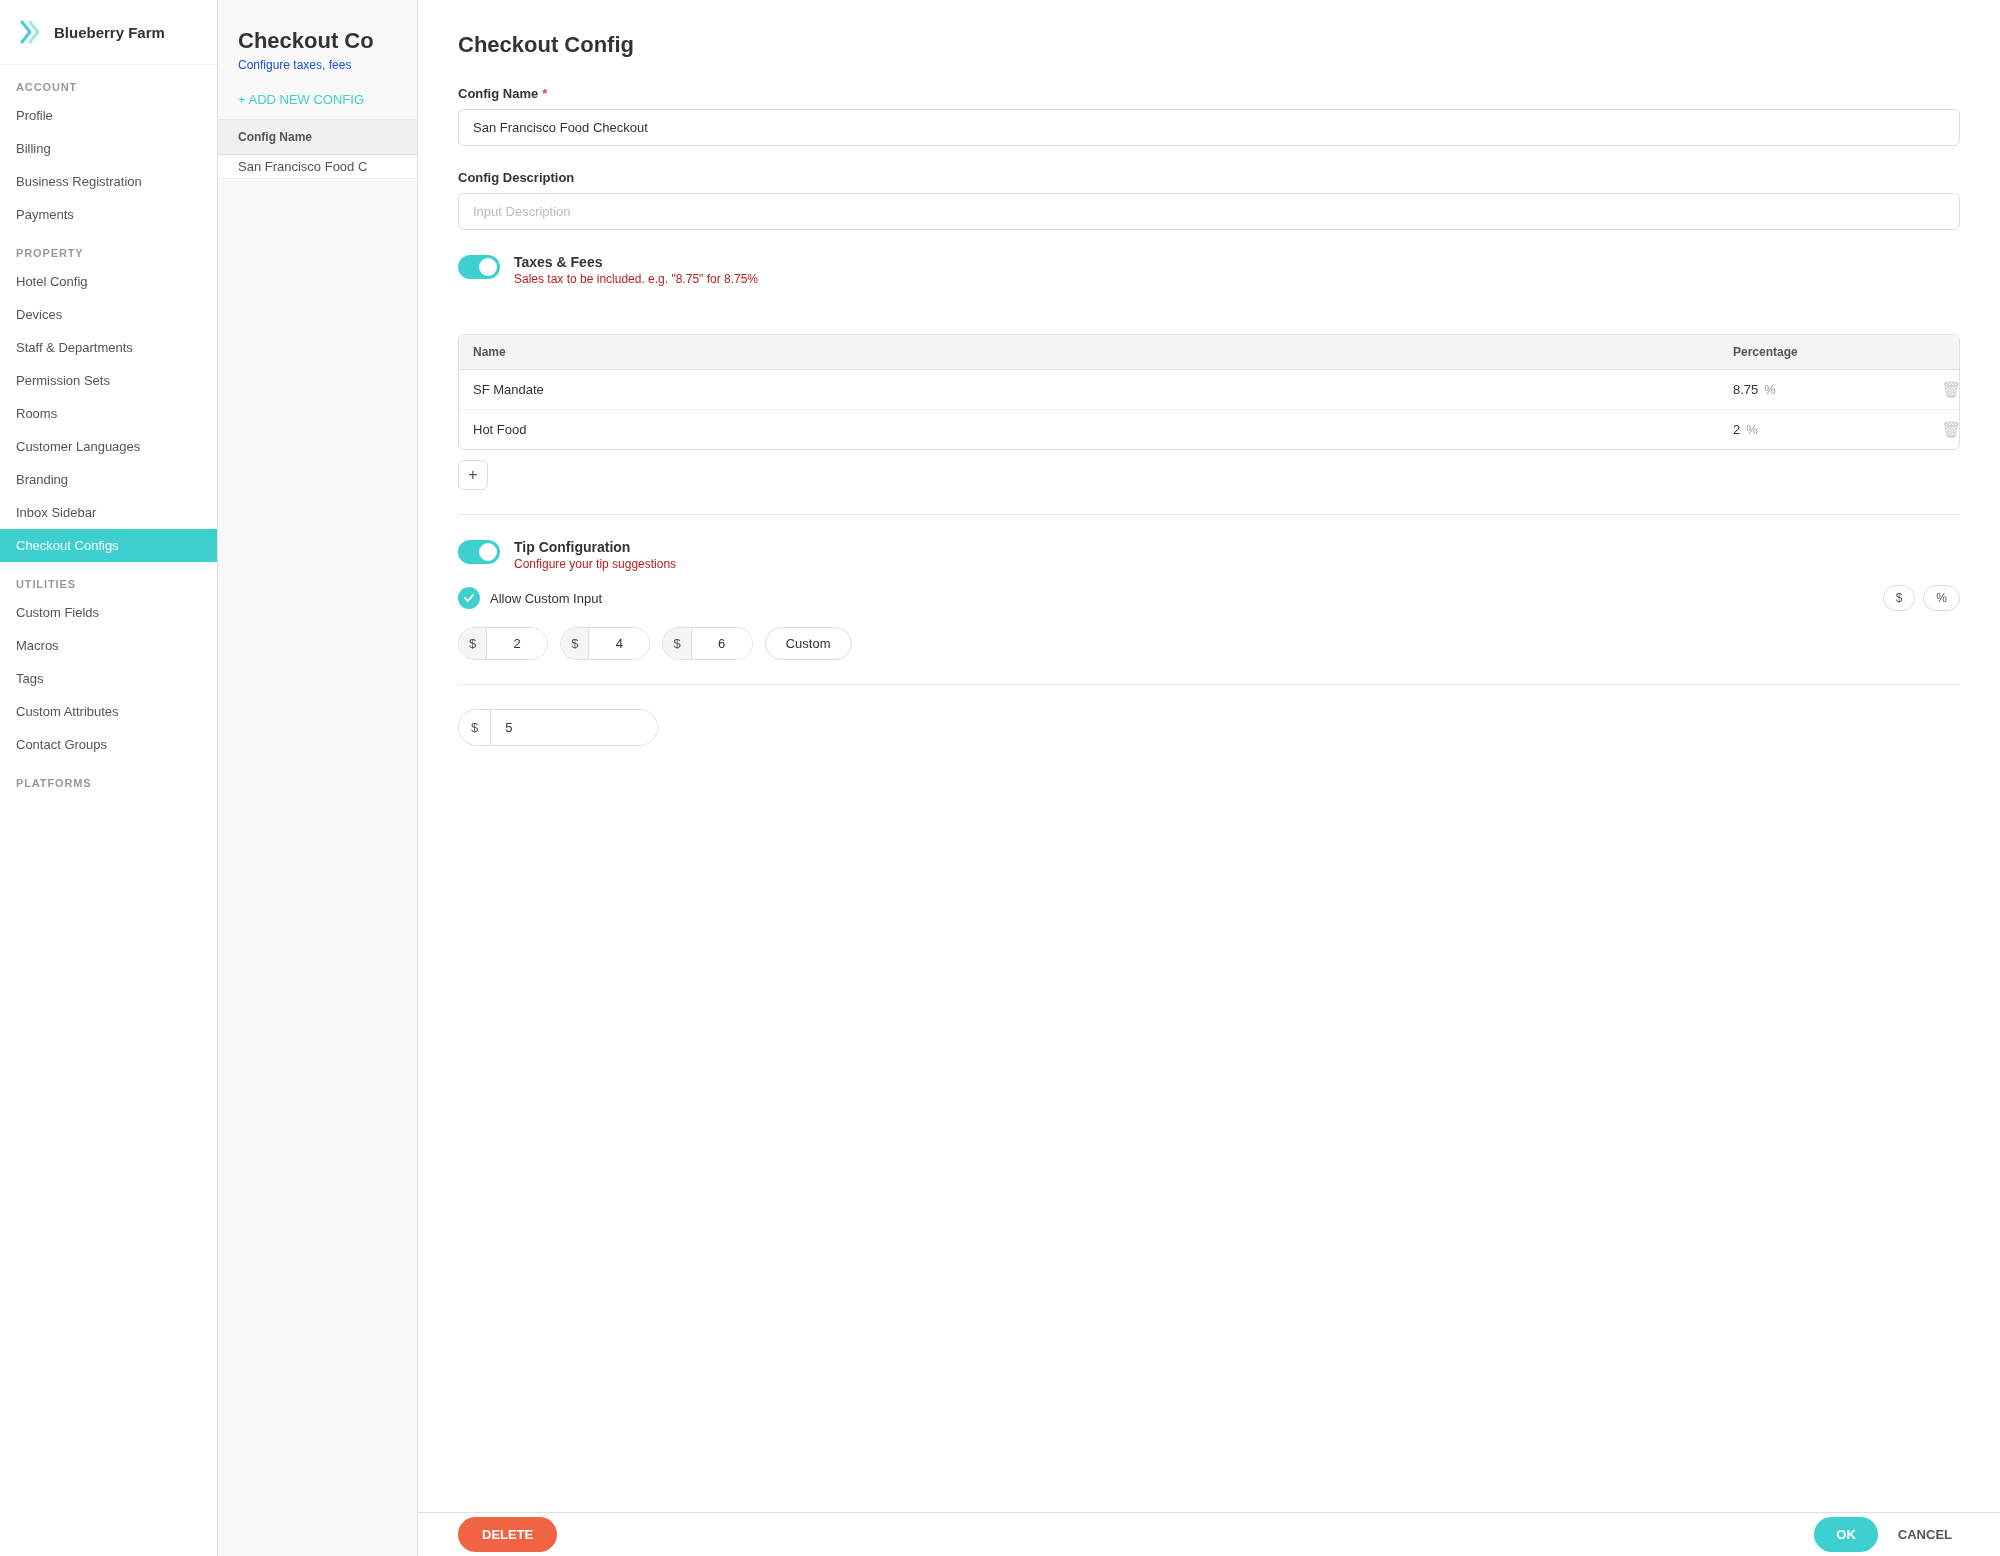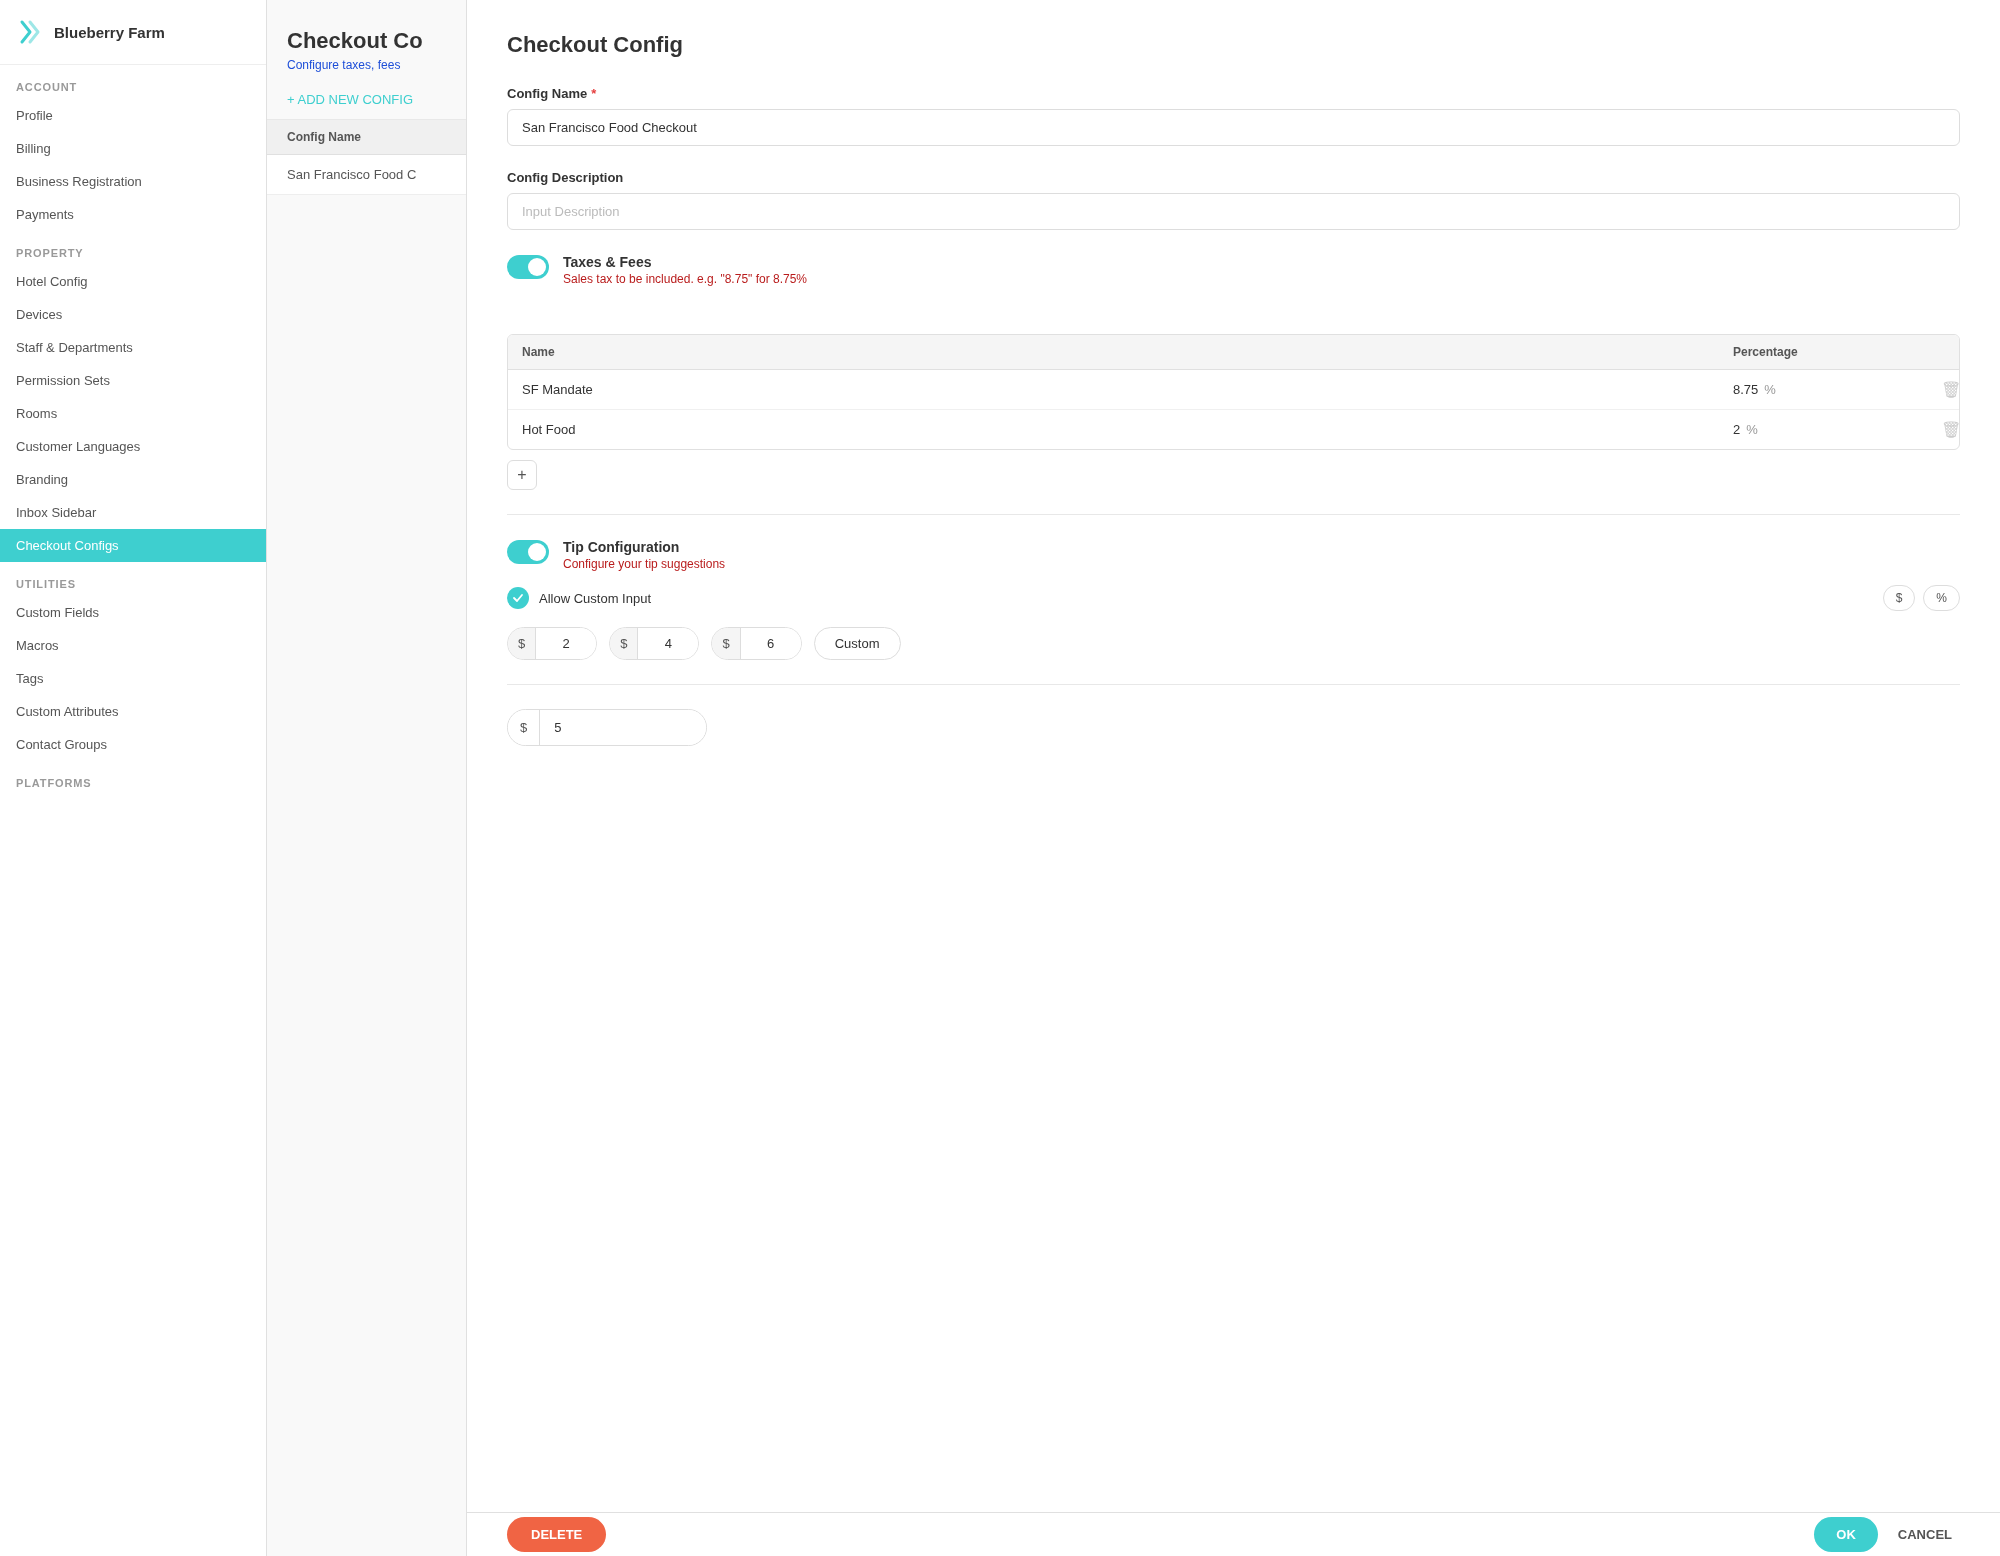--- a/index.html
+++ b/index.html
@@ -1,34 +1,34 @@
 <!DOCTYPE html>
 <html><head>
   <meta charset="utf-8">
   <style>
     * { box-sizing: border-box; margin: 0; padding: 0; }
     body { font-family: -apple-system, BlinkMacSystemFont, 'Segoe UI', sans-serif; background: #f5f5f5; display: flex; height: 100vh; overflow: hidden; font-size: 13px; color: #333; }
 
     
-    .sidebar { width: 267px; background: #fff; border-right: 1px solid #e0e0e0; display: flex; flex-direction: column; overflow-y: auto; flex-shrink: 0; }
+    .sidebar { width: 218px; background: #fff; border-right: 1px solid #e0e0e0; display: flex; flex-direction: column; overflow-y: auto; flex-shrink: 0; }
     .sidebar-header { padding: 18px 16px; display: flex; align-items: center; gap: 10px; border-bottom: 1px solid #eee; }
     .logo-icon { width: 28px; height: 28px; }
     .brand-name { font-weight: 600; font-size: 15px; color: #333; }
     .section-label { font-size: 11px; font-weight: 700; color: #999; letter-spacing: 0.08em; padding: 16px 16px 6px; }
     .nav-item { padding: 9px 16px; font-size: 13px; color: #555; cursor: pointer; border-radius: 0; }
     .nav-item.active { background: #3ecfcf; color: #fff; font-weight: 500; }
 
     
     .middle-panel { width: 200px; background: #f9f9f9; border-right: 1px solid #e0e0e0; display: flex; flex-direction: column; flex-shrink: 0; overflow: hidden; }
     .middle-header { padding: 28px 20px 8px; }
     .middle-title { font-size: 22px; font-weight: 700; color: #333; }
     .middle-subtitle { font-size: 12px; color: #1d4ed8; margin-top: 4px; }
     .add-config-btn { display: flex; align-items: center; gap: 6px; padding: 12px 20px; font-size: 13px; color: #3ecfcf; font-weight: 500; cursor: pointer; border-bottom: 1px solid #e8e8e8; }
     .config-list-header { padding: 10px 20px; font-size: 12px; font-weight: 600; color: #555; background: #f0f0f0; border-bottom: 1px solid #e0e0e0; }
-    .config-list-item { padding: 12px 20px; font-size: 13px; color: #555; border-bottom: 1px solid #eee; cursor: pointer; background: #fff; }
+    .config-list-item { padding: 4px 20px; font-size: 13px; color: #555; border-bottom: 1px solid #eee; cursor: pointer; background: #fff; }
 
     
     .main-panel { flex: 1; display: flex; flex-direction: column; background: #fff; overflow: hidden; }
     .main-content { flex: 1; overflow-y: auto; padding: 32px 40px 24px; }
     .main-title { font-size: 22px; font-weight: 700; color: #333; margin-bottom: 28px; }
 
     
     .form-group { margin-bottom: 24px; }
     .form-label { font-size: 13px; font-weight: 600; color: #333; margin-bottom: 8px; display: flex; align-items: center; gap: 4px; }
     .required-star { color: #e53e3e; }

